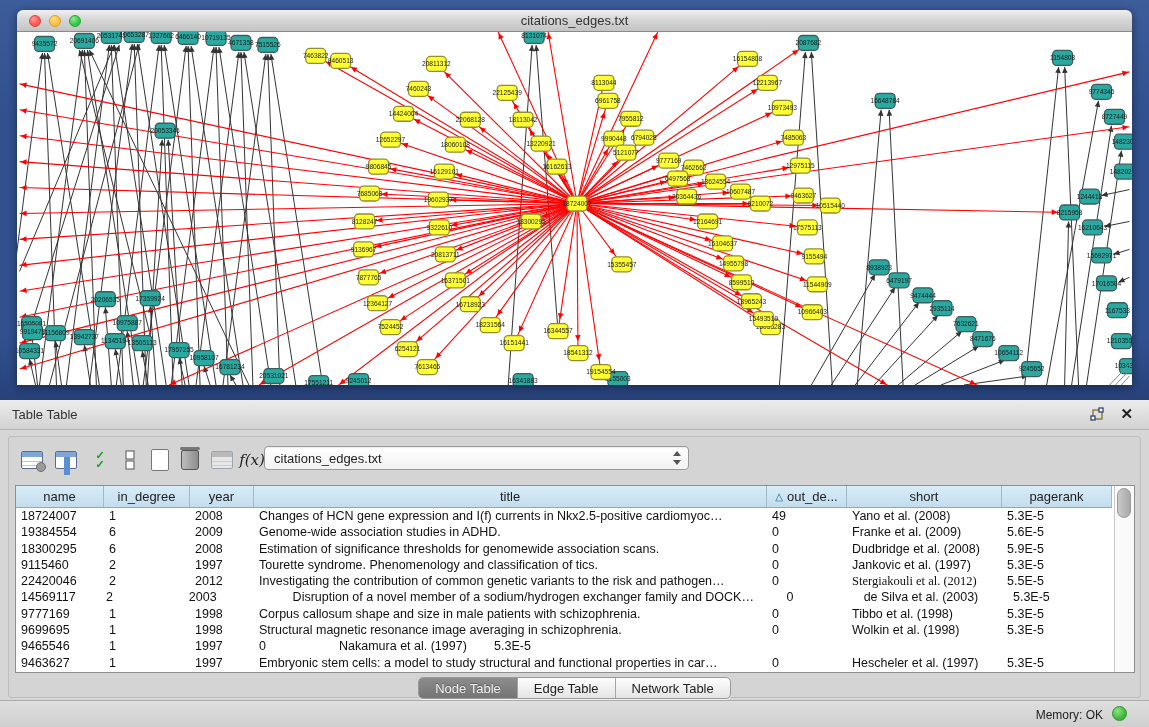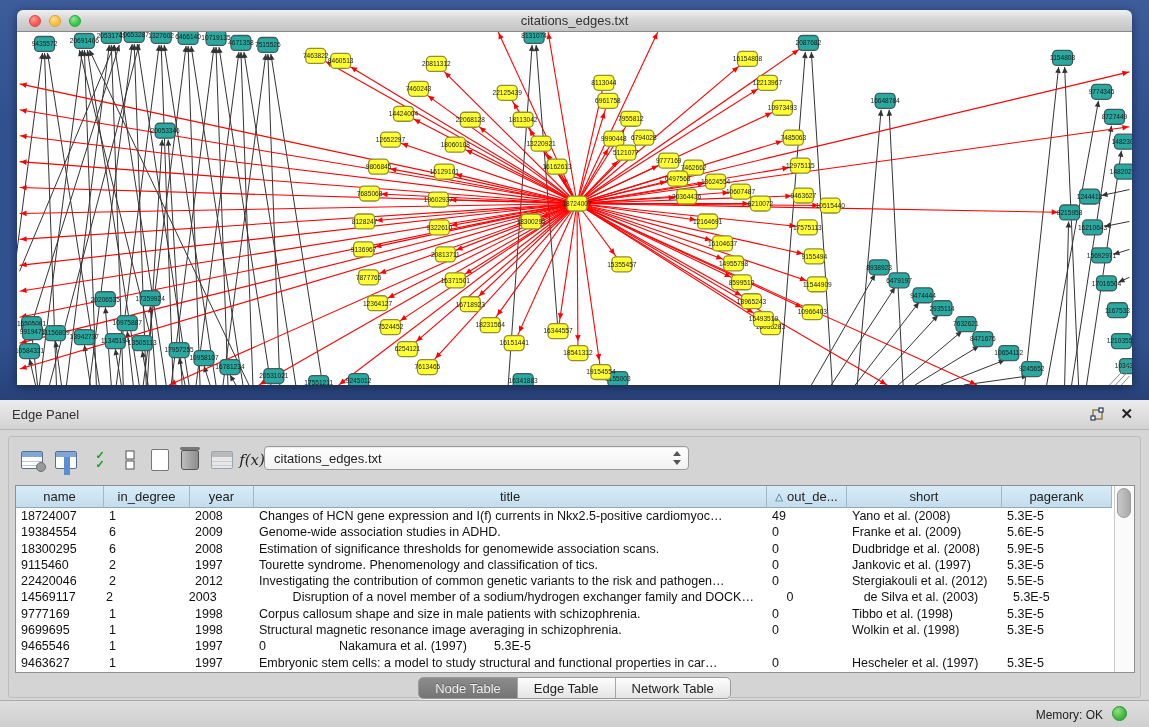--- a/index.html
+++ b/index.html
@@ -885,21 +885,21 @@
           <line x1="1093" y1="354" x2="1113" y2="333" stroke="#888" stroke-width="1"></line>
           <line x1="1099" y1="354" x2="1113" y2="339" stroke="#888" stroke-width="1"></line>
           <line x1="1105" y1="354" x2="1113" y2="345" stroke="#888" stroke-width="1"></line>
         </svg>
       </div>
   </div>
 </div>
 
 <div id="table-panel">
   <div id="panel-header">
-    <span id="panel-title">Edge Panel</span>
+    <span id="panel-title">Table Table</span>
     <svg id="float-icon" viewBox="0 0 16 16">
       <rect x="4" y="3" width="9" height="9" fill="none" stroke="#8a7a3a" stroke-width="1.4"></rect>
       <rect x="2" y="9" width="4" height="4" fill="#fff" stroke="#203a66" stroke-width="1.2"></rect>
       <rect x="10" y="1" width="4" height="4" fill="#fff" stroke="#203a66" stroke-width="1.2"></rect>
     </svg>
     <span id="close-icon">✕</span>
   </div>
 
   <div id="panel-body">
 
@@ -1013,21 +1013,21 @@
             <div class="t-cell" style="width: 80px;">0</div>
             <div class="t-cell" style="width: 155px;">Jankovic et al. (1997)</div>
             <div class="t-cell" style="width: 110px;">5.3E-5</div>
           </div>
           <div class="t-row">
             <div class="t-cell" style="width: 88px;">22420046</div>
             <div class="t-cell" style="width: 86px;">2</div>
             <div class="t-cell" style="width: 64px;">2012</div>
             <div class="t-cell" style="width: 513px;">Investigating the contribution of common genetic variants to the risk and pathogen…</div>
             <div class="t-cell" style="width: 80px;">0</div>
-            <div class="t-cell" style="width: 155px;">Stergiakouli et al. (2012)</div>
+            <div class="t-cell" style="width: 155px; font-family: Liberation Serif, serif;">Stergiakouli et al. (2012)</div>
             <div class="t-cell" style="width: 110px;">5.5E-5</div>
           </div>
           <div class="t-row">
             <div class="t-cell" style="width: 88px;">14569117</div>
             <div class="t-cell" style="width: 86px;">2</div>
             <div class="t-cell" style="width: 64px;">2003</div>
             <div class="t-cell" style="width: 513px; margin-left: 42px;">Disruption of a novel member of a sodium/hydrogen exchanger family and DOCK…</div>
             <div class="t-cell" style="width: 80px;">0</div>
             <div class="t-cell" style="width: 155px;">de Silva et al. (2003)</div>
             <div class="t-cell" style="width: 110px;">5.3E-5</div>

